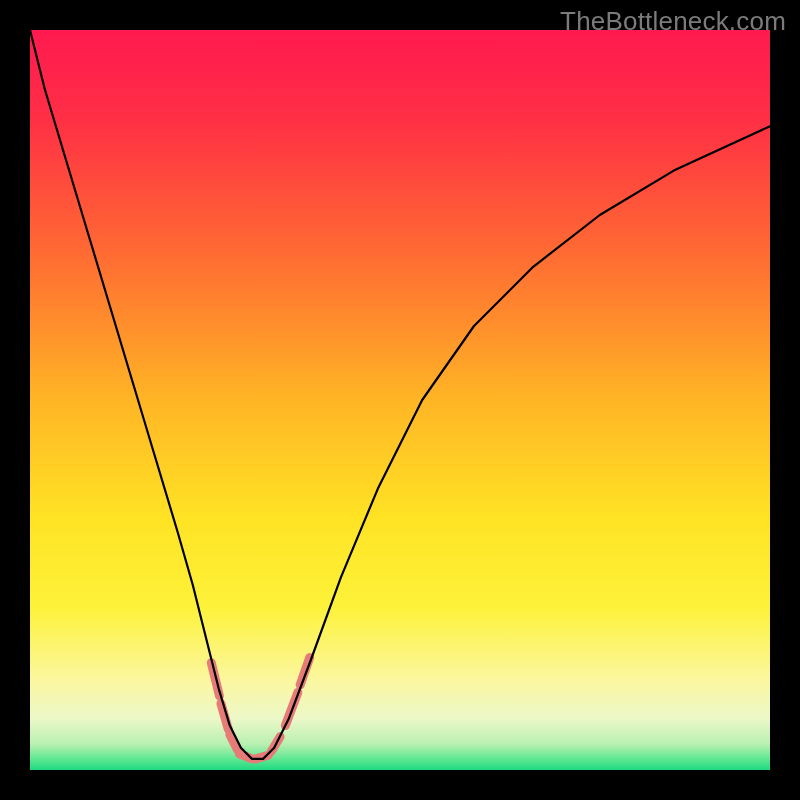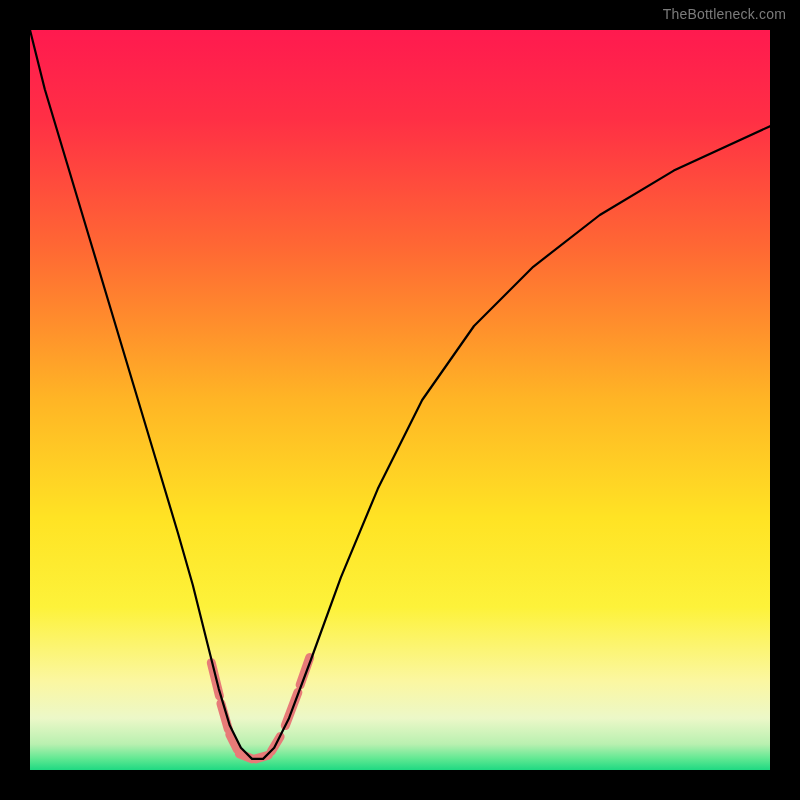--- a/index.html
+++ b/index.html
@@ -23,21 +23,21 @@
     top: 30px;
     width: 740px;
     height: 740px;
     overflow: hidden;
   }
   .watermark {
     position: absolute;
     top: 6px;
     right: 14px;
     color: #7b7b7b;
-    font-size: 14px;
+    font-size: 26px;
     font-weight: 500;
     letter-spacing: 0.2px;
     z-index: 20;
   }
 </style>
 </head>
 <body>
 
 <div class="frame">
   <div class="watermark">TheBottleneck.com</div>

